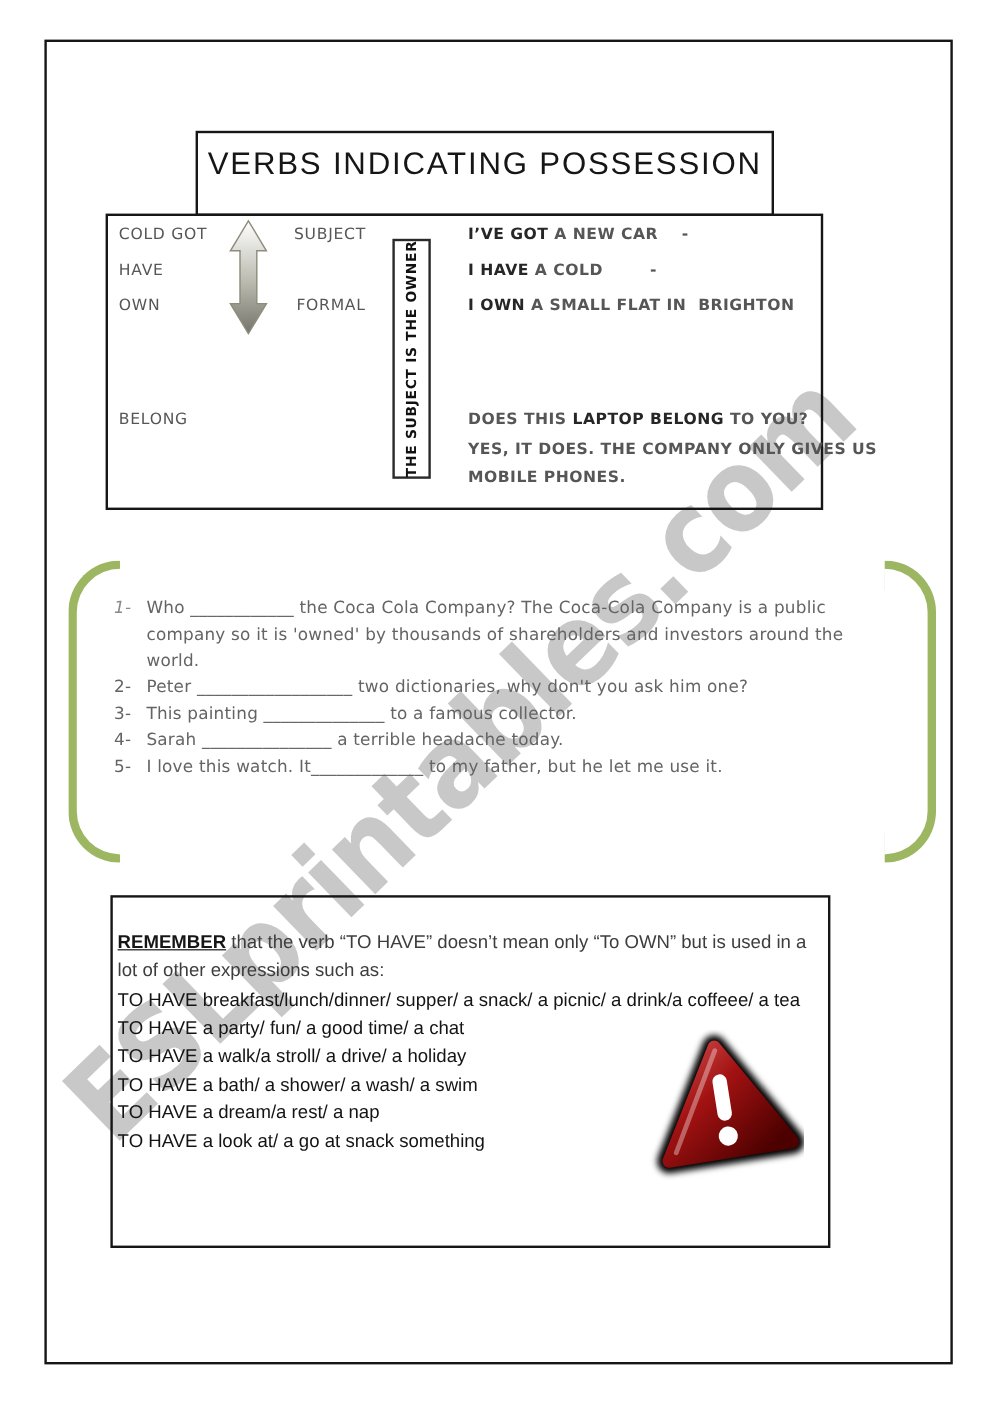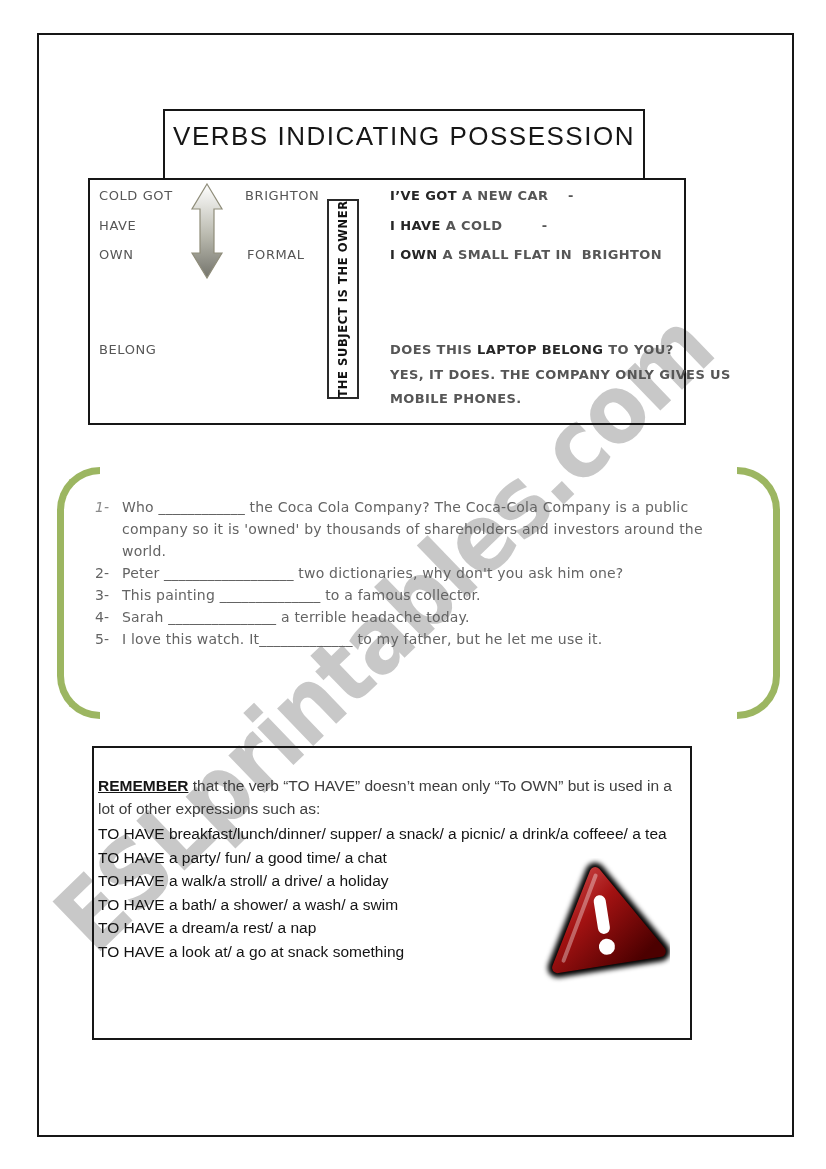--- a/index.html
+++ b/index.html
@@ -72,21 +72,21 @@
 <div class="title-box">
   <span>VERBS INDICATING POSSESSION</span>
 </div>
 
 <div class="verbs-box">
   <span class="vb-label" style="left:9px;top:8px">COLD GOT</span>
   <span class="vb-label" style="left:9px;top:38px">HAVE</span>
   <span class="vb-label" style="left:9px;top:67px">OWN</span>
   <span class="vb-label" style="left:9px;top:162px">BELONG</span>
 
-  <span class="vb-label" style="left:155px;top:8px">BRIGHTON</span>
+  <span class="vb-label" style="left:155px;top:8px">SUBJECT</span>
   <span class="vb-label" style="left:157px;top:67px">FORMAL</span>
 
   <div class="vnote">
     <span>THE SUBJECT IS THE OWNER</span>
   </div>
 
   <span class="vb-ex" style="left:300px;top:8px"><b>I’VE GOT</b><span> A NEW CAR    -</span></span>
   <span class="vb-ex" style="left:300px;top:38px"><b>I HAVE</b><span> A COLD        -</span></span>
   <span class="vb-ex" style="left:300px;top:67px"><b>I OWN</b><span> A SMALL FLAT IN  BRIGHTON</span></span>
 

